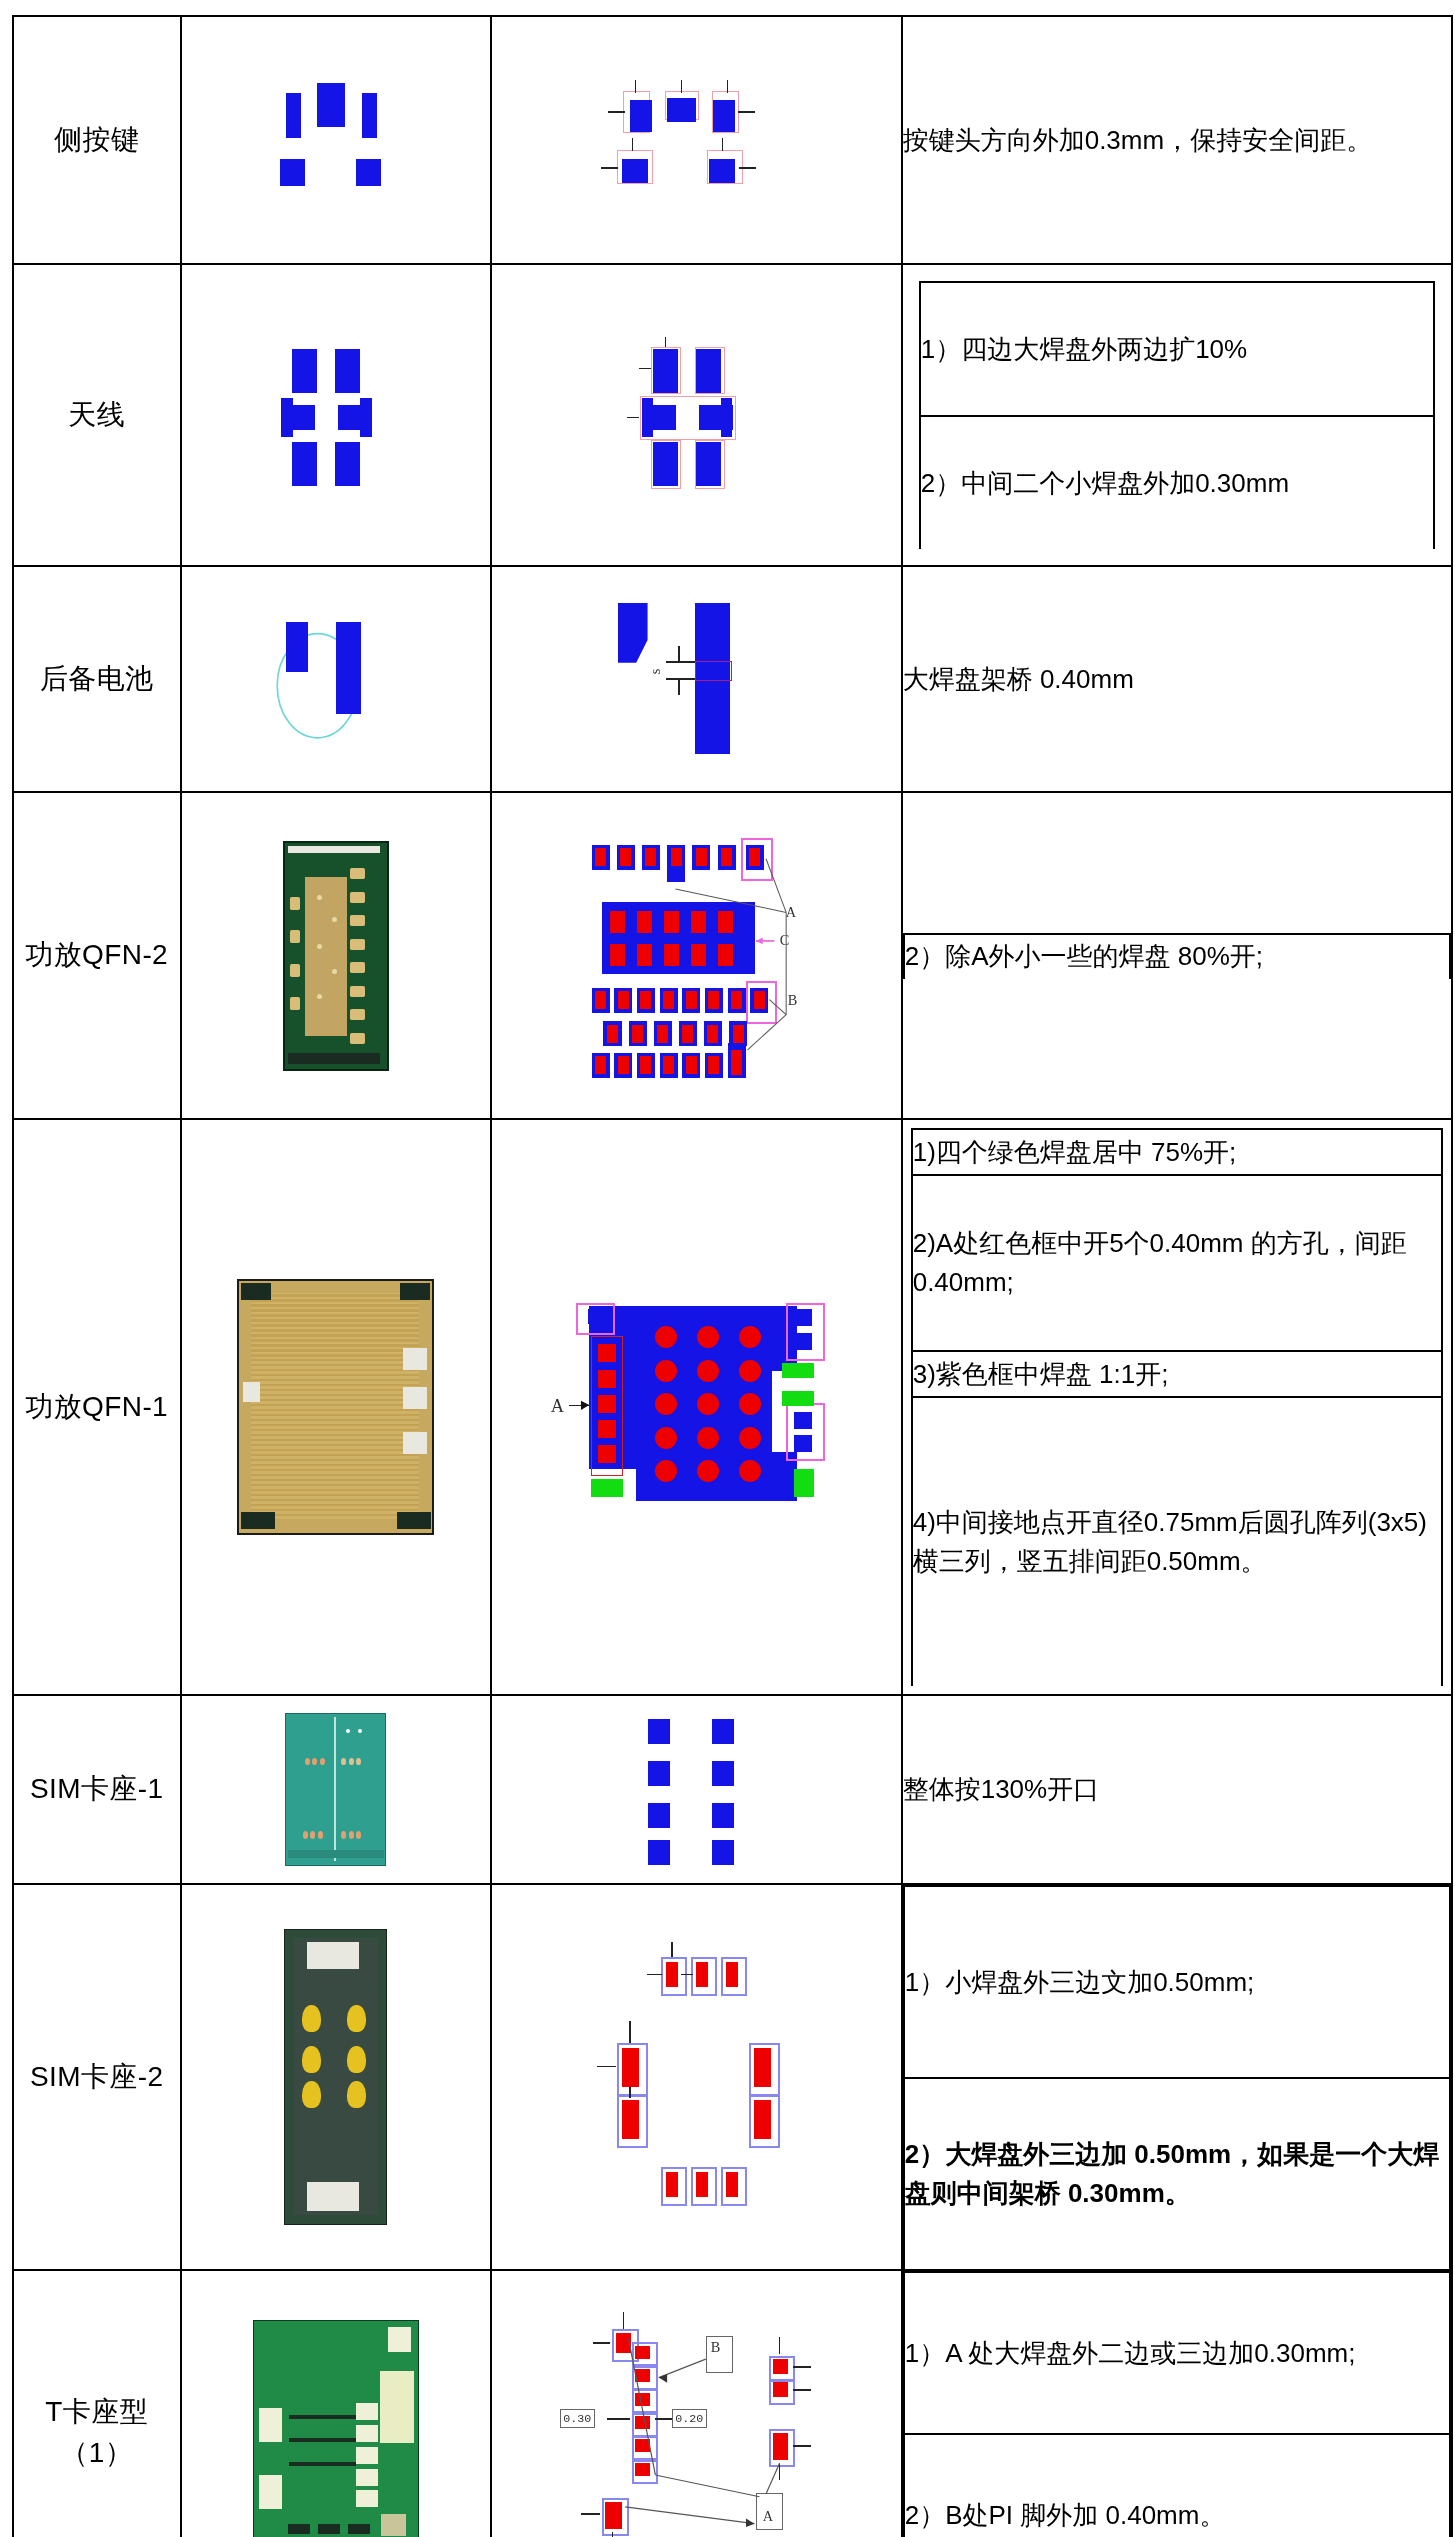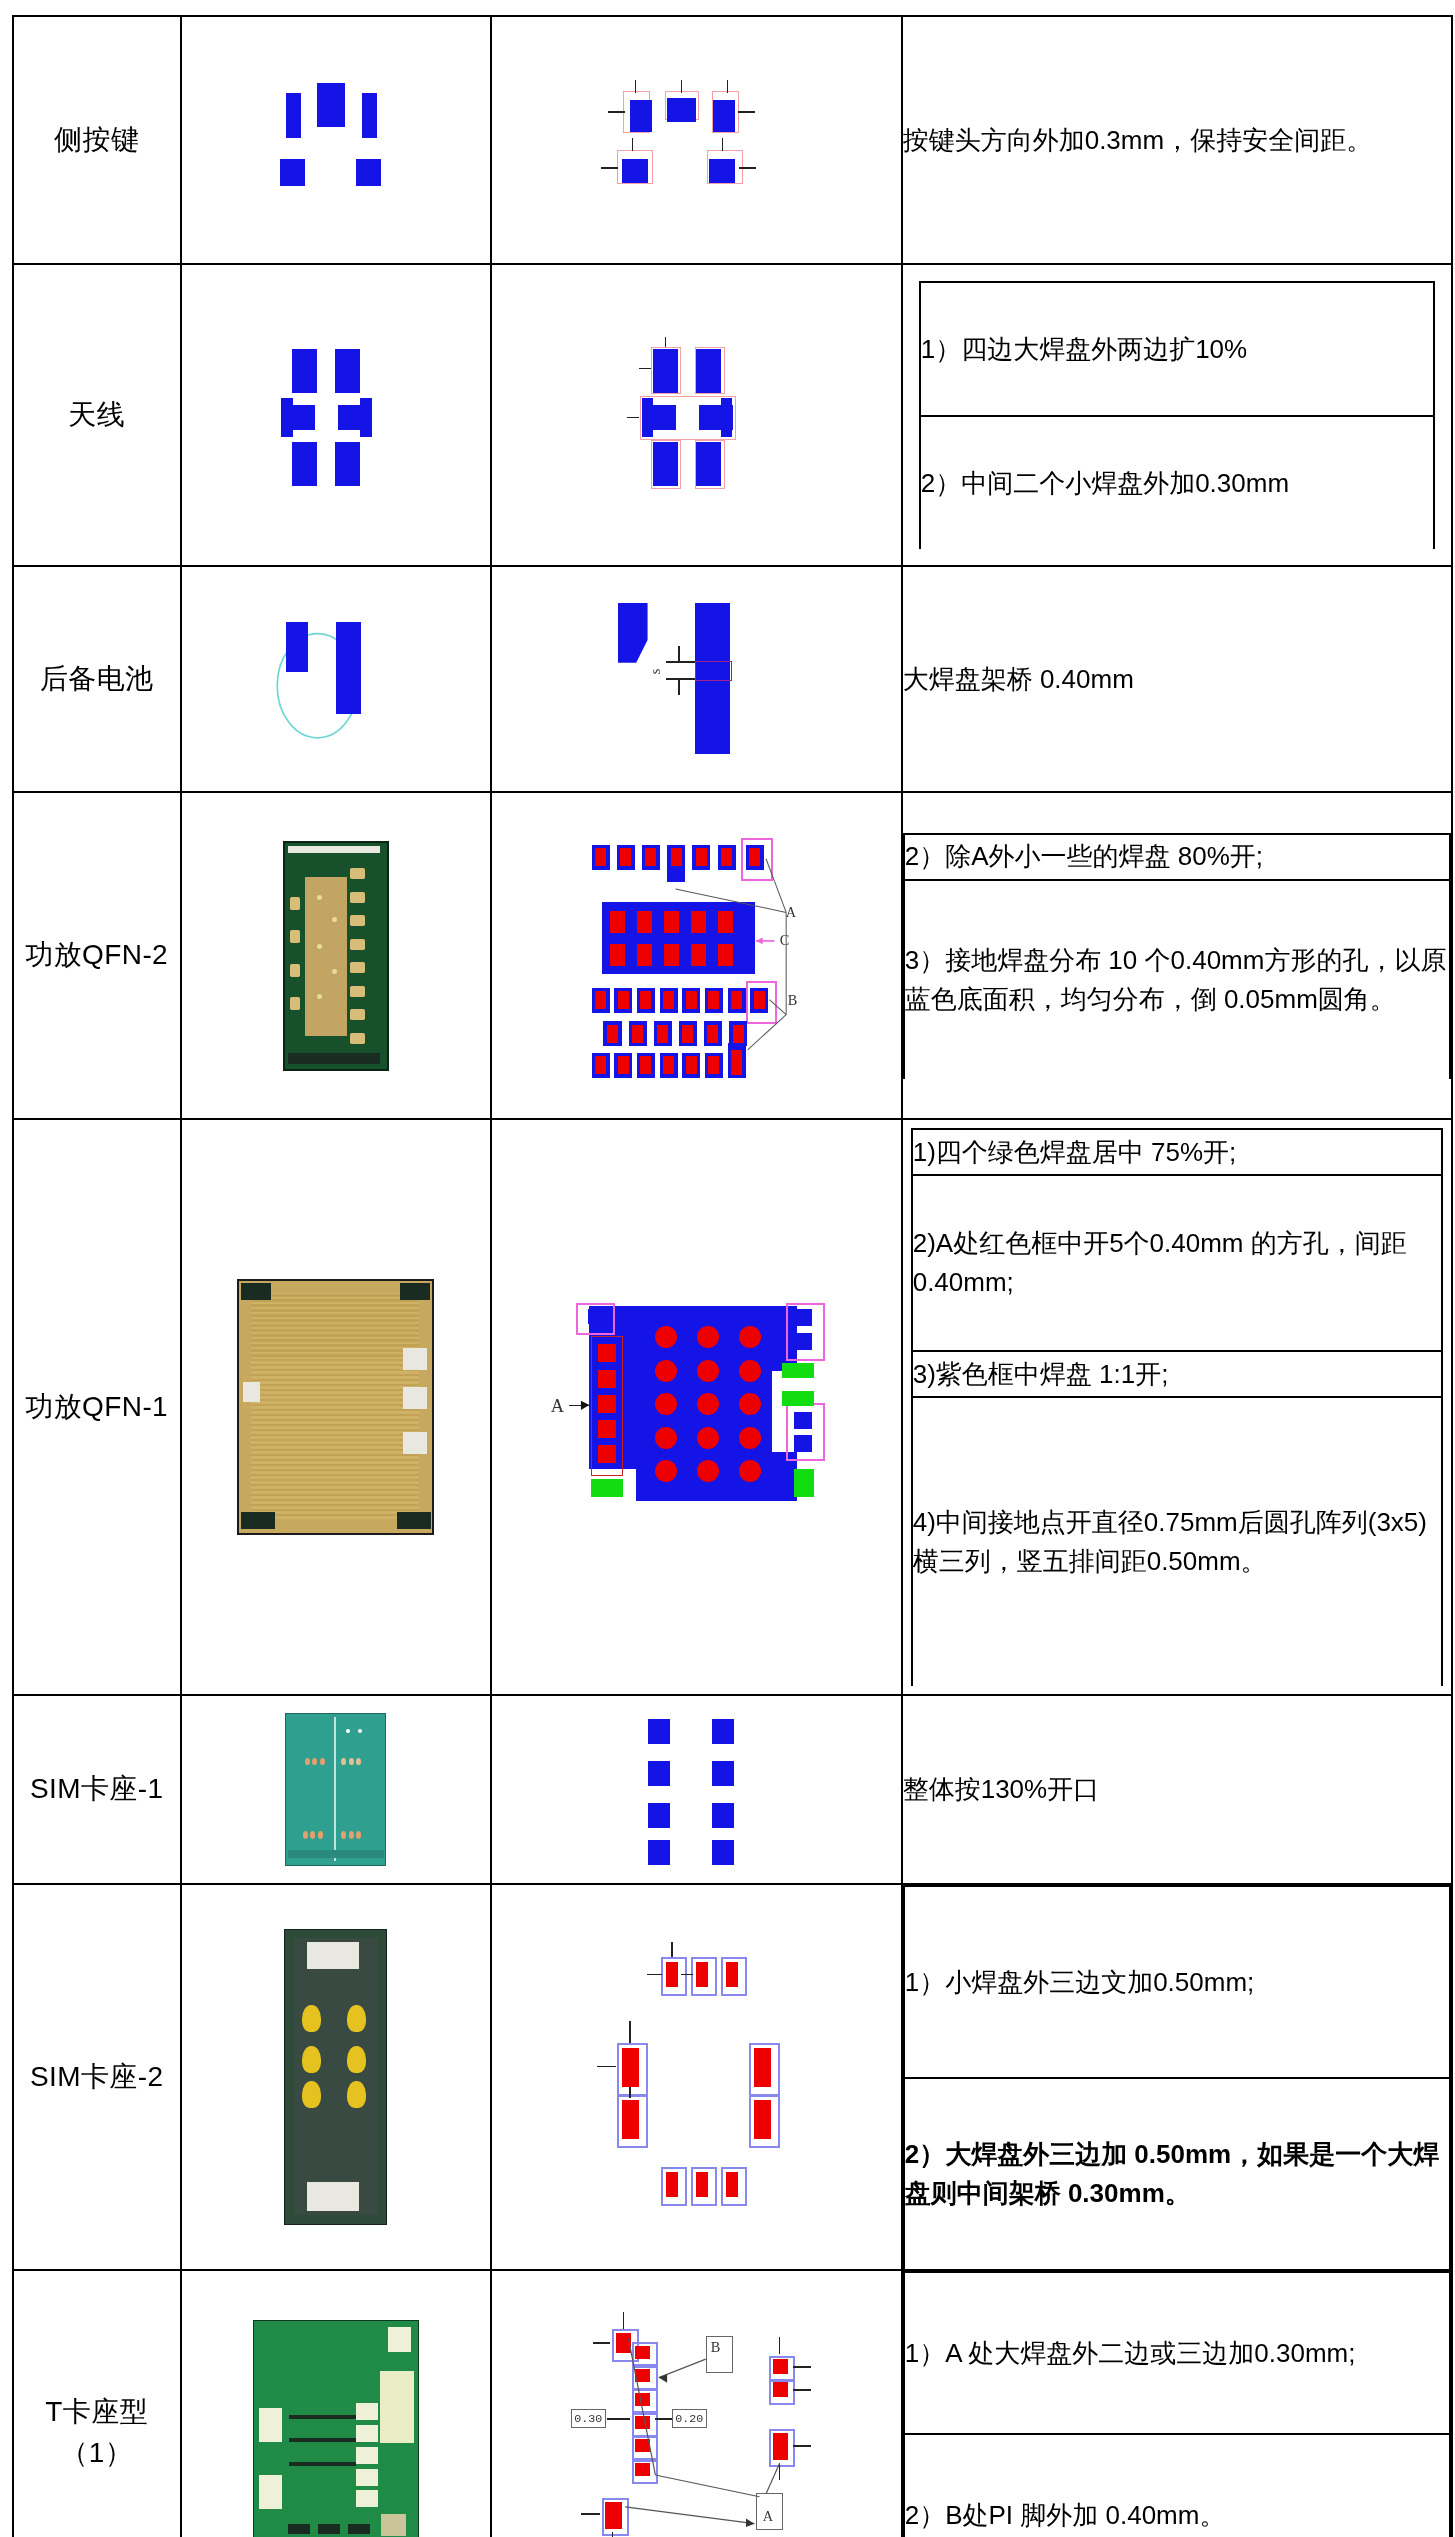--- a/index.html
+++ b/index.html
@@ -343,23 +343,20 @@
           <div class="lbl" style="left:213px;top:162px;">B</div>
         </div>
       </div>
     </td>
     <td style="padding:0;">
       <table class="note-wrap">
         <tbody>
         <tr>
                 <td class="note" style="height:44px;">2）除A外小一些的焊盘 80%开;</td>
               </tr>
-        <tr>
-                <td class="note" style="height:198px;">3）接地焊盘分布 10 个0.40mm方形的孔，以原蓝色底面积，均匀分布，倒 0.05mm圆角。</td>
-              </tr>
       </tbody>
           </table>
     </td>
   </tr>
 
   <tr style="height:549px;">
     <td class="name-cell">功放QFN-1</td>
     <td class="cell-pad">
       <div class="center">
         <div class="photo" style="width:193px;height:252px;background:#c6a95e;border:2.5px solid #1b1b1b;">
@@ -597,21 +594,21 @@
           <div class="padr" style="left:77px;top:62px;width:15px;height:13.4px;"></div>
           <div class="bluebox" style="left:74px;top:82px;width:22px;height:20px;"></div>
           <div class="padr" style="left:77px;top:86px;width:15px;height:13.4px;"></div>
           <div class="bluebox" style="left:74px;top:106px;width:22px;height:20px;"></div>
           <div class="padr" style="left:77px;top:109px;width:15px;height:13.4px;"></div>
           <div class="bluebox" style="left:74px;top:129px;width:22px;height:20px;"></div>
           <div class="padr" style="left:77px;top:132px;width:15px;height:13.4px;"></div>
           <div class="bluebox" style="left:74px;top:153px;width:22px;height:20px;"></div>
           <div class="padr" style="left:77px;top:156px;width:15px;height:13.4px;"></div>
 
-          <div class="dimbox" style="left:13px;top:102px;">
+          <div class="dimbox" style="left:2px;top:102px;">
             <span>0.30</span>
           </div>
           <div class="arrow" style="left:49px;top:111px;width:23.5px;height:1.7px;"></div>
           <div class="dimbox" style="left:114px;top:102px;">
             <span>0.20</span>
           </div>
           <div class="arrow" style="left:97px;top:111px;width:17px;height:1.7px;"></div>
 
           <div style="position:absolute;left:148px;top:28.5px;width:25px;height:35px;border:1.7px solid #666;background:#fff;"></div>
           <div class="lbl" style="left:153px;top:32px;">B</div>

